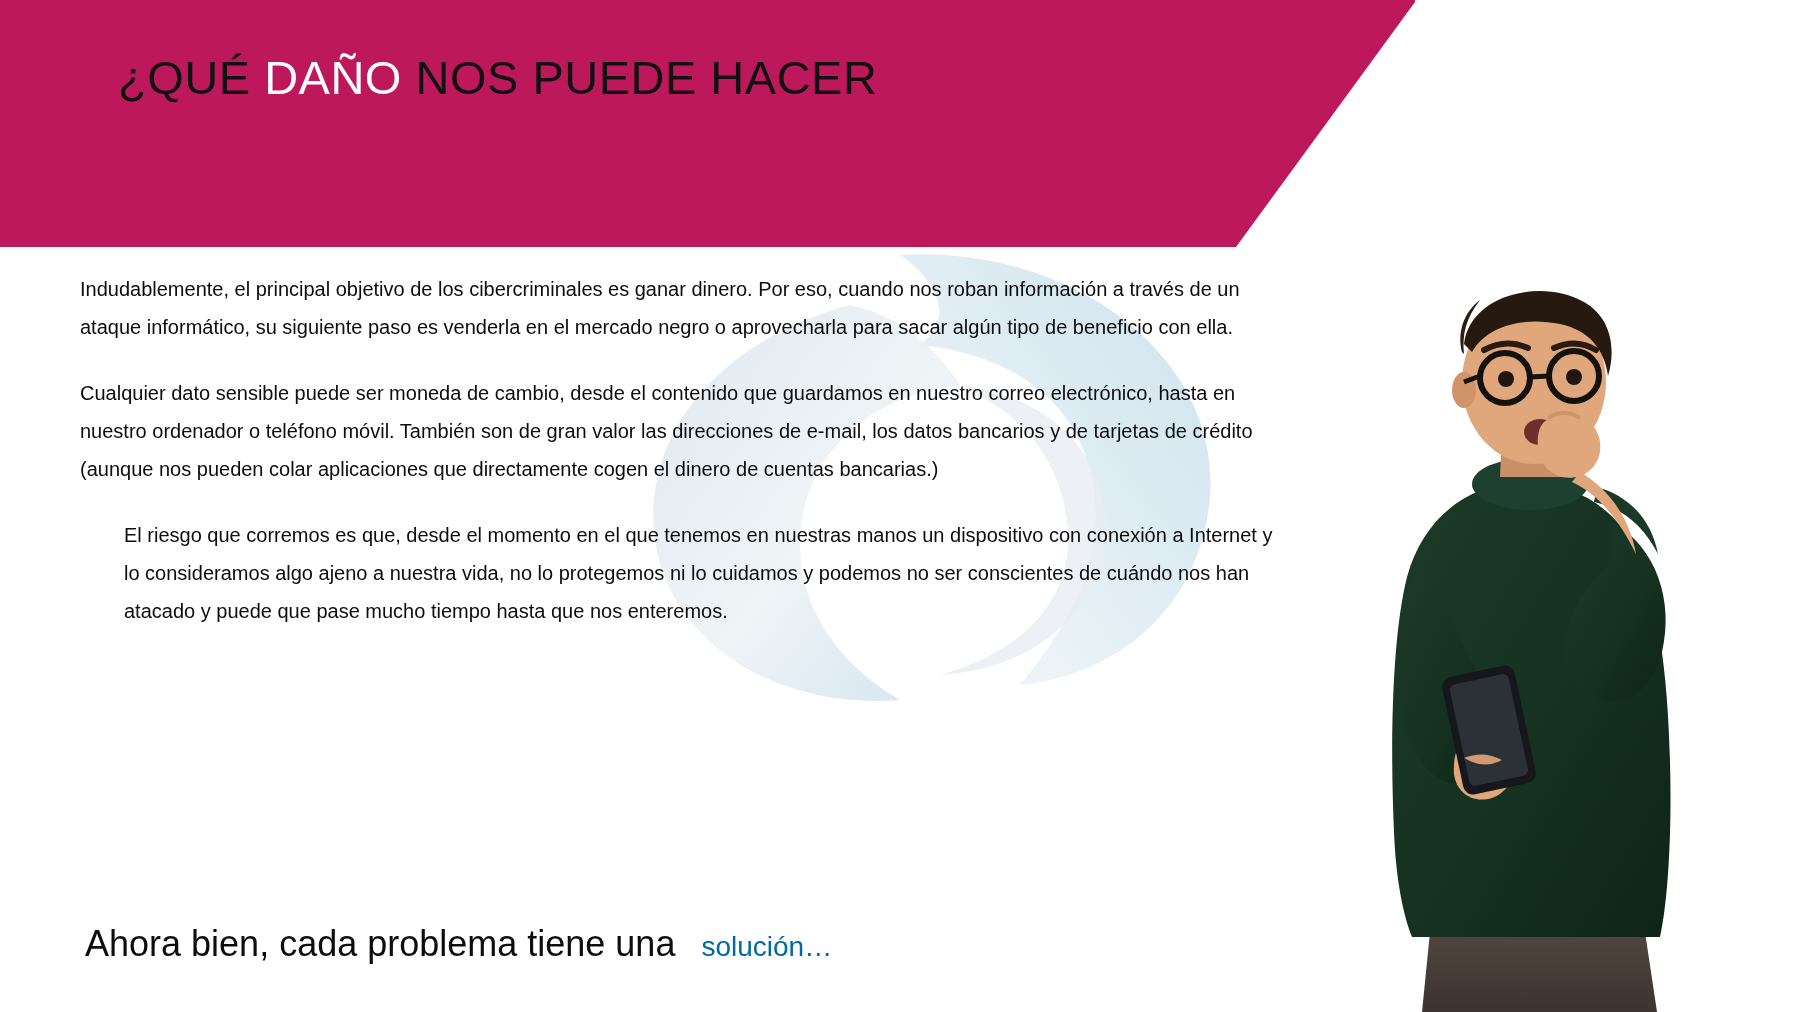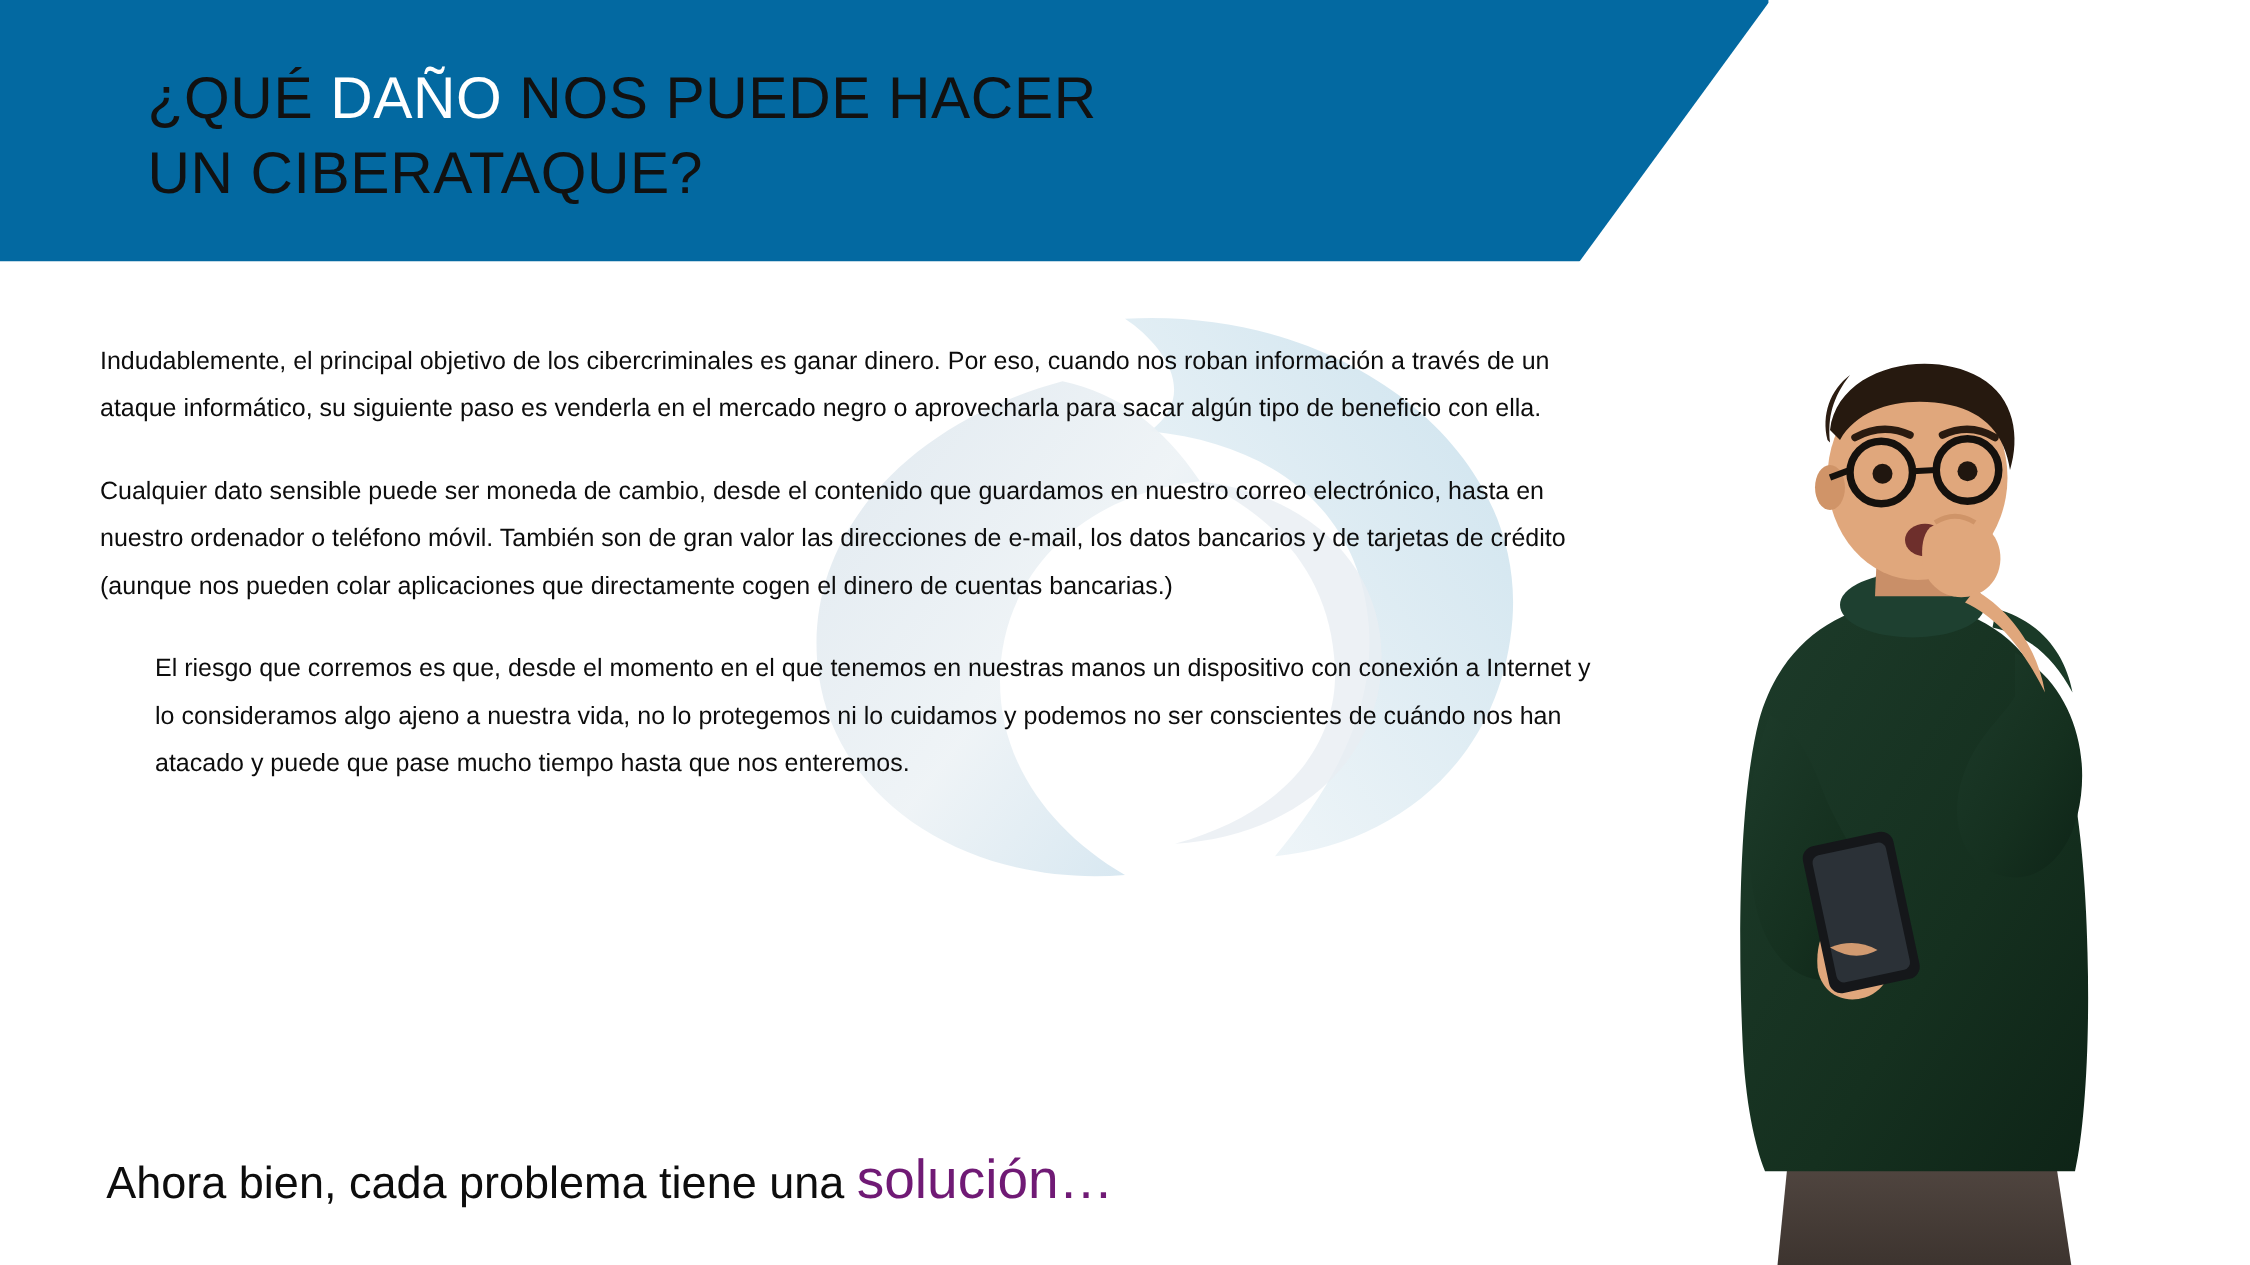--- a/index.html
+++ b/index.html
@@ -14,22 +14,22 @@
     overflow: hidden;
     font-family: "Liberation Sans", sans-serif;
   }
 
   
   .header-banner {
     position: absolute;
     left: 0;
     top: 0;
     width: 1415px;
-    height: 209px;
-    background: #0369a1;
+    height: 247px;
+    background: #be185d;
     
     clip-path: polygon(0 0, 100% 0, 100% 2px, 1236px 247px, 0 247px);
   }
   .header-banner-inner {
     position: absolute;
     left: 0; top: 0; right: 0; bottom: 0;
   }
   .title-block {
     position: absolute;
     left: 118px;
@@ -81,22 +81,23 @@
   .closing {
     position: absolute;
     left: 85px;
     top: 920px;
     font-size: 36px;
     line-height: 48px;
     color: #0d0d0d;
     white-space: nowrap;
   }
   .closing .accent {
-    color: #701a75;
-    font-size: 44px;
+    color: #0369a1;
+    font-size: 28px;
+    margin-left: 16px;
   }
 
   
   .photo {
     position: absolute;
     right: 58px;
     bottom: 0;
     width: 430px;
     height: 740px;
   }
@@ -121,21 +122,20 @@
     <path d="M300,10 C470,0 620,110 610,250 C602,360 520,430 420,440 C470,380 500,320 495,255 C488,165 420,110 320,100 C360,70 330,30 300,10 Z" fill="url(#g2)" opacity="0.75"></path>
     <path d="M250,60 C120,95 40,190 55,295 C70,400 180,465 300,455 C240,420 200,365 200,300 C200,215 265,150 360,140 C330,95 295,70 250,60 Z" fill="url(#g1)" opacity="0.95"></path>
     <path d="M360,140 C455,152 510,215 505,290 C500,370 430,425 340,430 C430,405 470,350 468,290 C465,215 420,168 360,140 Z" fill="#e8eef2" opacity="0.8"></path>
   </svg>
 </div>
 
 <div class="header-banner">
   <div class="header-banner-inner">
     <div class="title-block">
       <div class="title-line"><span>¿QUÉ </span><span class="title-hl">DAÑO</span><span> NOS PUEDE HACER</span></div>
-      <div class="title-line">UN CIBERATAQUE?</div>
     </div>
   </div>
 </div>
 
 <div class="body-col">
   <p class="para">Indudablemente, el principal objetivo de los cibercriminales es ganar dinero. Por eso, cuando nos roban información a través de un ataque informático, su siguiente paso es venderla en el mercado negro o aprovecharla para sacar algún tipo de beneficio con ella.</p>
   <p class="para">Cualquier dato sensible puede ser moneda de cambio, desde el contenido que guardamos en nuestro correo electrónico, hasta en nuestro ordenador o teléfono móvil. También son de gran valor las direcciones de e-mail, los datos bancarios y de tarjetas de crédito (aunque nos pueden colar aplicaciones que directamente cogen el dinero de cuentas bancarias.)</p>
   <p class="para">El riesgo que corremos es que, desde el momento en el que tenemos en nuestras manos un dispositivo con conexión a Internet y lo consideramos algo ajeno a nuestra vida, no lo protegemos ni lo cuidamos y podemos no ser  conscientes de cuándo nos han atacado y puede que pase mucho tiempo hasta que nos enteremos.</p>
 </div>
 

